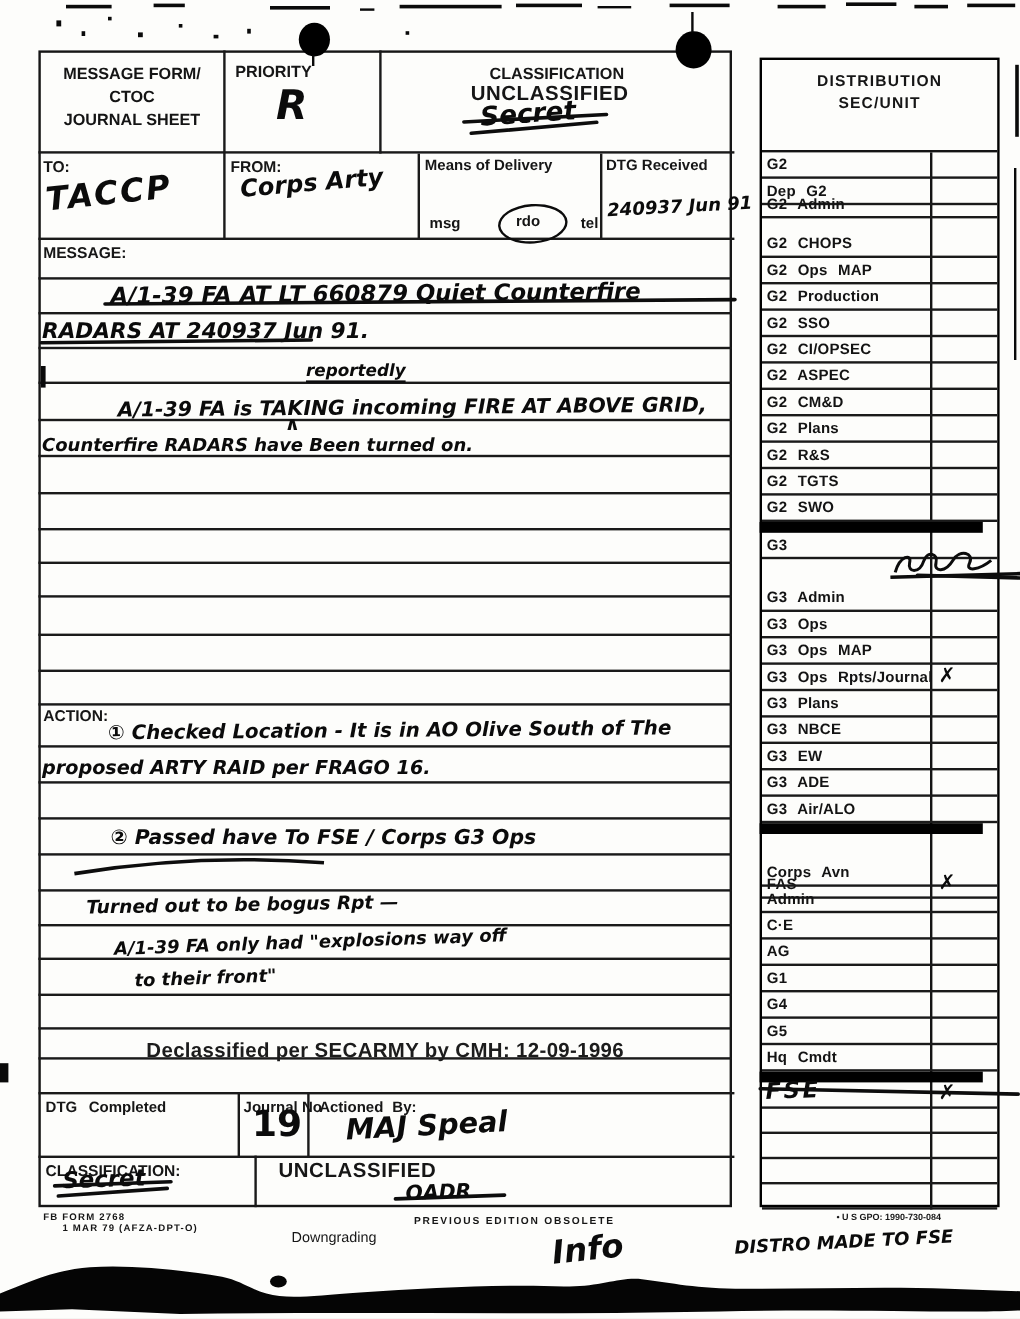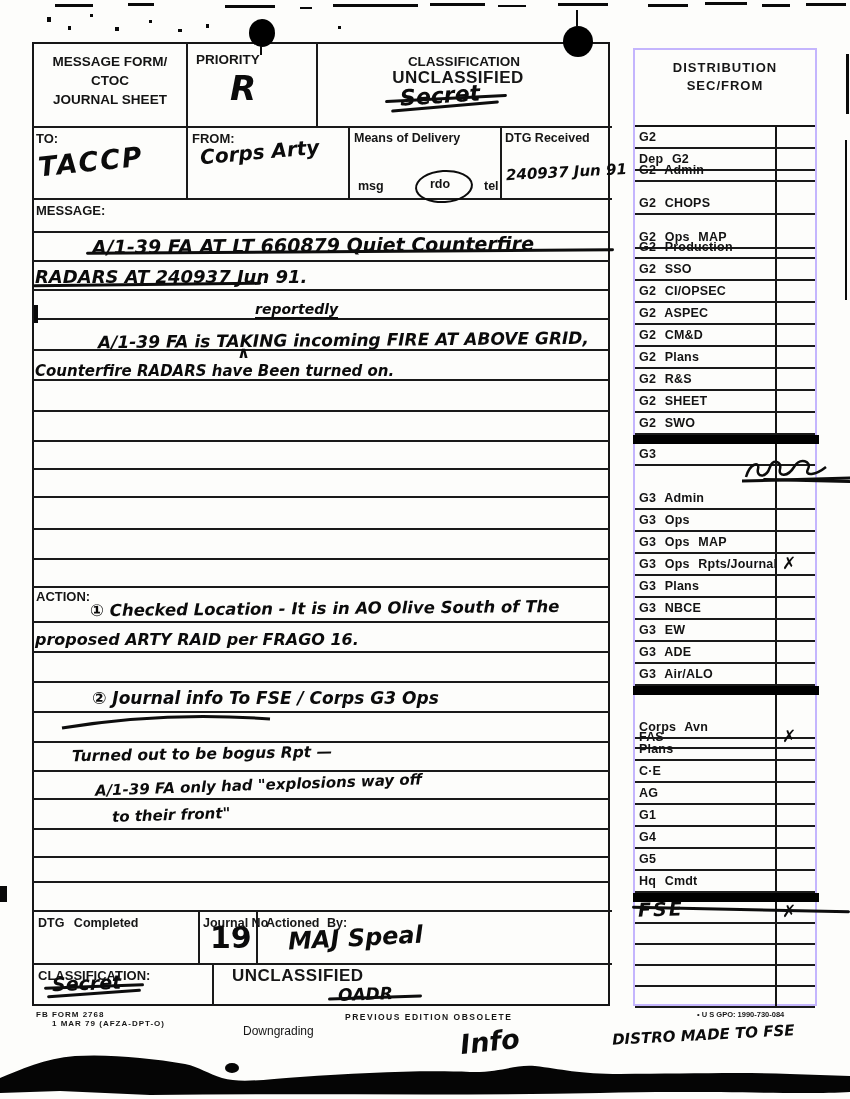--- a/index.html
+++ b/index.html
@@ -8,21 +8,21 @@
   .lbl{position:absolute;font-family:"Liberation Sans",sans-serif;font-weight:bold;color:#161616;white-space:nowrap;z-index:2;}
   .hw{position:absolute;font-family:"DejaVu Sans",sans-serif;font-style:italic;font-weight:600;
       color:#0b0b0b;white-space:nowrap;z-index:3;}
   .rule{position:absolute;left:32px;width:578px;height:2px;background:#1a1a1a;z-index:1;}
   .bar{position:absolute;background:#1a1a1a;z-index:1;}
   .speck{position:absolute;background:#0a0a0a;z-index:6;}
   .strike{position:absolute;background:#0d0d0d;z-index:4;border-radius:2px;}
   .formbox{position:absolute;left:32px;top:42px;width:578px;height:964px;border:2px solid #161616;box-sizing:border-box;z-index:1;}
   .punch{position:absolute;background:#000;border-radius:50%;z-index:6;}
   
-  .dist{position:absolute;left:633px;top:48px;width:184px;height:958px;border:2px solid #c4b5fd;box-sizing:border-box;z-index:2;overflow:visible;}
+  .dist{position:absolute;left:633px;top:48px;width:200px;height:958px;border:2px solid #000000;box-sizing:border-box;z-index:2;overflow:visible;}
   .dist-header{position:absolute;left:0;top:0;width:100%;height:77px;border-bottom:2px solid #141414;box-sizing:border-box;text-align:center;}
   .dist-header .lbl{position:static;display:block;font-size:13px;letter-spacing:1px;margin-top:10px;}
   .dist-header .lbl+.lbl{margin-top:3px;}
   .dist-rows{position:absolute;left:0;top:77px;width:100%;height:881px;overflow:visible;}
   .dist-row{position:absolute;left:0;width:100%;box-sizing:border-box;border-bottom:2px solid #1a1a1a;overflow:visible;}
   .dist-divider{position:absolute;left:-2px;width:186px;height:9px;background:#000;}
   .dist-label{position:absolute;left:4px;top:3px;font-family:"Liberation Sans",sans-serif;font-weight:600;font-size:12.5px;letter-spacing:.2px;word-spacing:5px;white-space:nowrap;color:#131313;}
   .dist-mark{position:absolute;left:147px;top:-1px;font-size:17px;}
   .dist-hw{position:absolute;left:3px;top:-4px;font-size:19px;letter-spacing:2px;transform:rotate(-2deg);}
   .dist-vline{position:absolute;left:140px;top:77px;width:2px;height:881px;background:#141414;}
@@ -72,28 +72,29 @@
   <div class="hw" style="left:92px;top:234px;font-size:19px;transform:rotate(-.5deg);">A/1-39 FA AT LT 660879 Quiet Counterfire</div>
   <div class="hw" style="left:35px;top:266px;font-size:18px;">RADARS AT 240937 Jun 91.</div>
   <div class="hw" style="left:255px;top:301px;font-size:14px;border-bottom:2px solid #0d0d0d;">reportedly</div>
   <div class="hw" style="left:237px;top:343px;font-size:16px;">∧</div>
   <div class="hw" style="left:98px;top:330px;font-size:17px;transform:rotate(-.5deg);">A/1-39 FA is TAKING incoming FIRE AT ABOVE GRID,</div>
   <div class="hw" style="left:35px;top:362px;font-size:15px;">Counterfire RADARS have Been turned on.</div>
 
   <div class="lbl" style="left:36px;top:589px;font-size:13px;">ACTION:</div>
   <div class="hw" style="left:90px;top:599px;font-size:16.5px;transform:rotate(-.5deg);">① Checked Location - It is in AO Olive South of The</div>
   <div class="hw" style="left:35px;top:630px;font-size:16px;">proposed ARTY RAID per FRAGO 16.</div>
-  <div class="hw" style="left:92px;top:688px;font-size:17px;">② Journal info To FSE / Corps G3 Ops</div>
+  <div class="hw" style="left:92px;top:688px;font-size:17px;">② Passed have To FSE / Corps G3 Ops</div>
   <svg style="left:60px;top:712px;" width="215" height="20">
     <path d="M2,16 Q105,-1 210,7" stroke="#0d0d0d" stroke-width="3" fill="none"></path>
   </svg>
   <div class="hw" style="left:72px;top:745px;font-size:15.5px;transform:rotate(-1deg);">Turned out to be bogus Rpt —</div>
   <div class="hw" style="left:95px;top:776px;font-size:15px;transform:rotate(-2deg);">A/1-39 FA only had "explosions way off</div>
   <div class="hw" style="left:112px;top:806px;font-size:15px;transform:rotate(-2deg);">to their front"</div>
 
+  <div class="stamp">Declassified per SECARMY by CMH: 12-09-1996</div>
 
   <div class="lbl" style="left:38px;top:916px;font-size:12.5px;word-spacing:6px;">DTG Completed</div>
   <div class="lbl" style="left:203px;top:916px;font-size:12.5px;">Journal No</div>
   <div class="hw" style="left:210px;top:920px;font-size:30px;font-style:normal;">19</div>
   <div class="lbl" style="left:266px;top:916px;font-size:12.5px;word-spacing:4px;">Actioned By:</div>
   <div class="hw" style="left:288px;top:924px;font-size:24px;transform:rotate(-3deg);">MAJ Speal</div>
   <div class="lbl" style="left:38px;top:968px;font-size:13px;">CLASSIFICATION:</div>
   <div class="hw" style="left:52px;top:972px;font-size:19px;transform:rotate(-2deg);">Secret</div>
   <div class="lbl uncl" style="left:232px;top:966px;font-size:17px;">UNCLASSIFIED</div>
   <div class="lbl" style="left:243px;top:992px;font-size:12px;font-weight:normal;margin-top:32px;">Downgrading</div>
@@ -102,37 +103,37 @@
   <div class="lbl" style="left:36px;top:1010px;font-size:8px;letter-spacing:1px;">FB FORM 2768</div>
   <div class="lbl" style="left:52px;top:1019px;font-size:8px;letter-spacing:1px;">1 MAR 79 (AFZA-DPT-O)</div>
   <div class="lbl" style="left:345px;top:1012px;font-size:8.5px;letter-spacing:1.5px;">PREVIOUS EDITION OBSOLETE</div>
   <div class="lbl" style="left:697px;top:1010px;font-size:7.5px;">• U S GPO: 1990-730-084</div>
   <div class="hw" style="left:460px;top:1026px;font-size:27px;transform:rotate(-6deg);z-index:7;">Info</div>
   <div class="hw" style="left:612px;top:1026px;font-size:15px;transform:rotate(-3deg);z-index:7;">DISTRO MADE TO FSE</div>
 
   <div class="dist">
     <div class="dist-header">
       <span class="lbl">DISTRIBUTION</span>
-      <span class="lbl">SEC/FROM</span>
+      <span class="lbl">SEC/UNIT</span>
     </div>
     <div class="dist-vline"></div>
     <div class="dist-rows">
         <div class="dist-row" style="top: 0px; height: 22px;">
           <span class="dist-label">G2</span>
         </div>
         <div class="dist-row" style="top: 22px; height: 22px;">
           <span class="dist-label">Dep G2</span>
         </div>
         <div class="dist-row" style="top: 33px; height: 22px; text-align: center;">
           <span class="dist-label">G2 Admin</span>
         </div>
         <div class="dist-row" style="top: 66px; height: 22px;">
           <span class="dist-label">G2 CHOPS</span>
         </div>
-        <div class="dist-row" style="top: 100px; height: 22px;">
+        <div class="dist-row" style="top: 88px; height: 22px;">
           <span class="dist-label">G2 Ops MAP</span>
         </div>
         <div class="dist-row" style="top: 110px; height: 22px;">
           <span class="dist-label">G2 Production</span>
         </div>
         <div class="dist-row" style="top: 132px; height: 22px;">
           <span class="dist-label">G2 SSO</span>
         </div>
         <div class="dist-row" style="top: 154px; height: 22px;">
           <span class="dist-label">G2 CI/OPSEC</span>
@@ -143,21 +144,21 @@
         <div class="dist-row" style="top: 198px; height: 22px;">
           <span class="dist-label">G2 CM&amp;D</span>
         </div>
         <div class="dist-row" style="top: 220px; height: 22px;">
           <span class="dist-label">G2 Plans</span>
         </div>
         <div class="dist-row" style="top: 242px; height: 22px;">
           <span class="dist-label">G2 R&amp;S</span>
         </div>
         <div class="dist-row" style="top: 264px; height: 22px;">
-          <span class="dist-label">G2 SHEET</span>
+          <span class="dist-label">G2 TGTS</span>
         </div>
         <div class="dist-row" style="top: 286px; height: 22px;">
           <span class="dist-label">G2 SWO</span>
         </div>
         <div class="dist-divider" style="top: 308px;"></div>
         <div class="dist-row" style="top: 317px; height: 22px;">
           <span class="dist-label">G3</span>
         </div>
         <div class="dist-row" style="top: 361px; height: 22px;">
           <span class="dist-label">G3 Admin</span>
@@ -189,21 +190,21 @@
         </div>
         <div class="dist-divider" style="top: 559px;"></div>
         <div class="dist-row" style="top: 600px; height: 22px;">
           <span class="dist-label">FAS</span>
           <span class="hw dist-mark">✗</span>
         </div>
         <div class="dist-row" style="top: 590px; height: 22px;">
           <span class="dist-label">Corps Avn</span>
         </div>
         <div class="dist-row" style="top: 612px; height: 22px;">
-          <span class="dist-label">Plans</span>
+          <span class="dist-label">Admin</span>
         </div>
         <div class="dist-row" style="top: 634px; height: 22px;">
           <span class="dist-label">C·E</span>
         </div>
         <div class="dist-row" style="top: 656px; height: 22px;">
           <span class="dist-label">AG</span>
         </div>
         <div class="dist-row" style="top: 678px; height: 22px;">
           <span class="dist-label">G1</span>
         </div>

